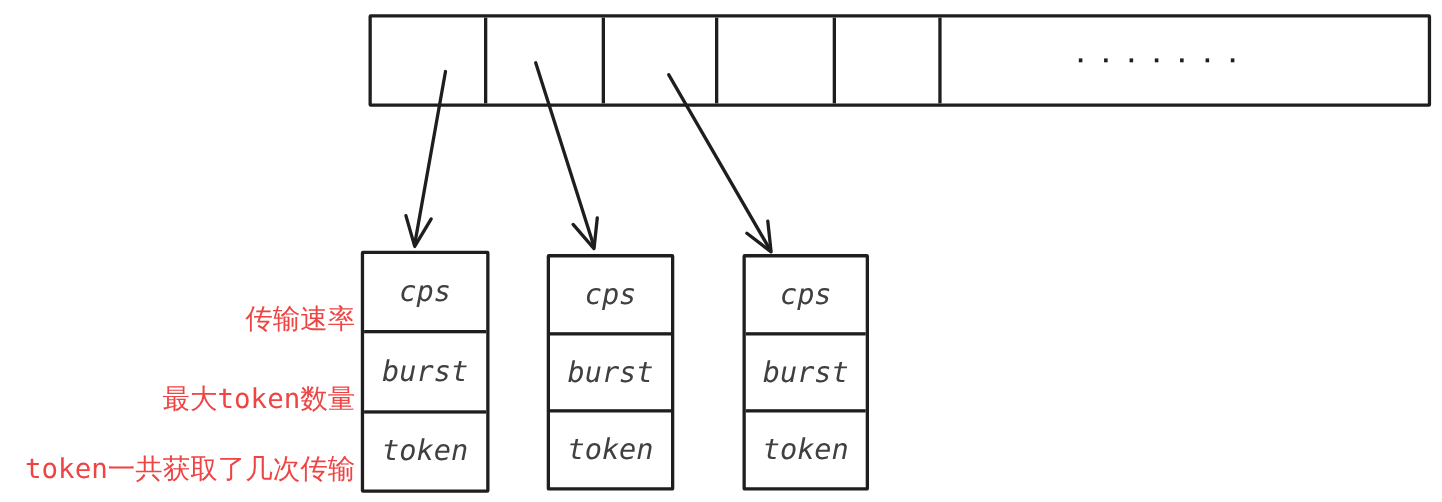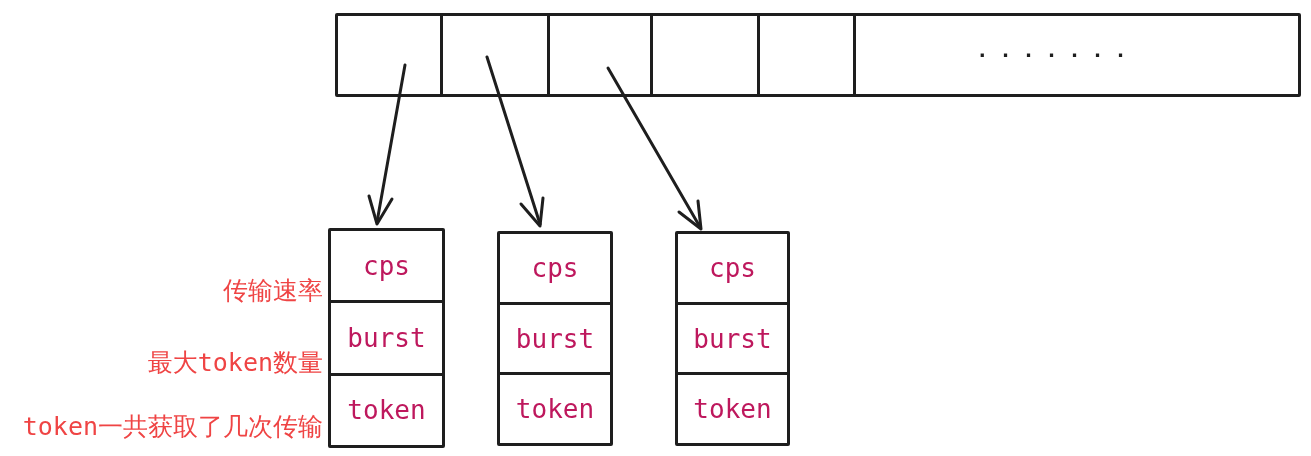--- a/index.html
+++ b/index.html
@@ -85,21 +85,22 @@
   .bucket.b1 { left: 328px; top: 228px; width: 117px; height: 220px; }
   .bucket.b2 { left: 497px; top: 231px; width: 116px; height: 215px; }
   .bucket.b3 { left: 675px; top: 231px; width: 115px; height: 215px; }
   .bucket-cell {
     flex: 1;
     display: flex;
     align-items: center;
     justify-content: center;
     font-size: 26px;
     font-family: "DejaVu Sans Mono", monospace;
-    color: #be185d;
+    color: #404040;
+    font-style: italic;
   }
   .bucket-cell + .bucket-cell {
     border-top: 3px solid #1e1e1e;
   }
 
   
   .field-label {
     position: absolute;
     right: 988px;
     transform: translateY(-50%);

